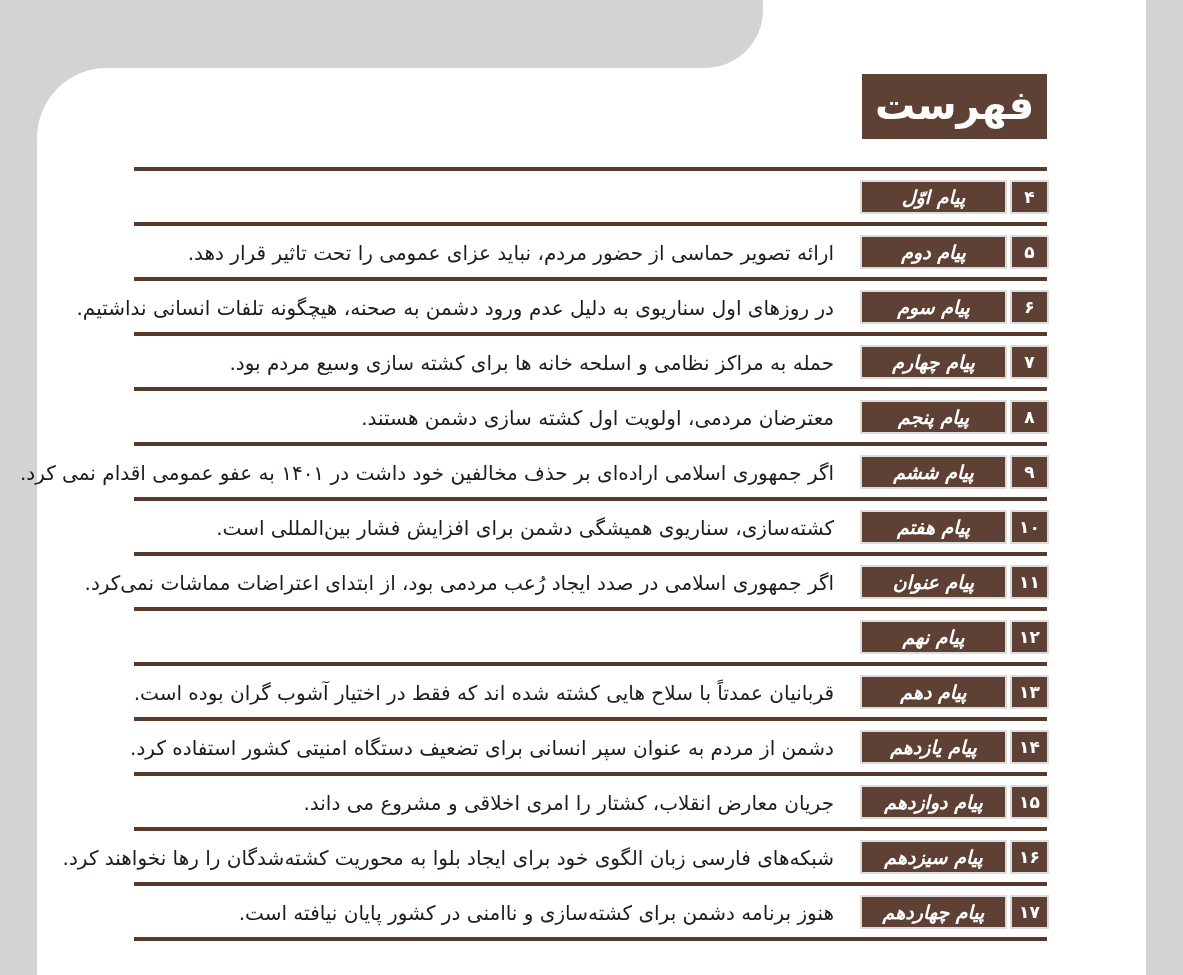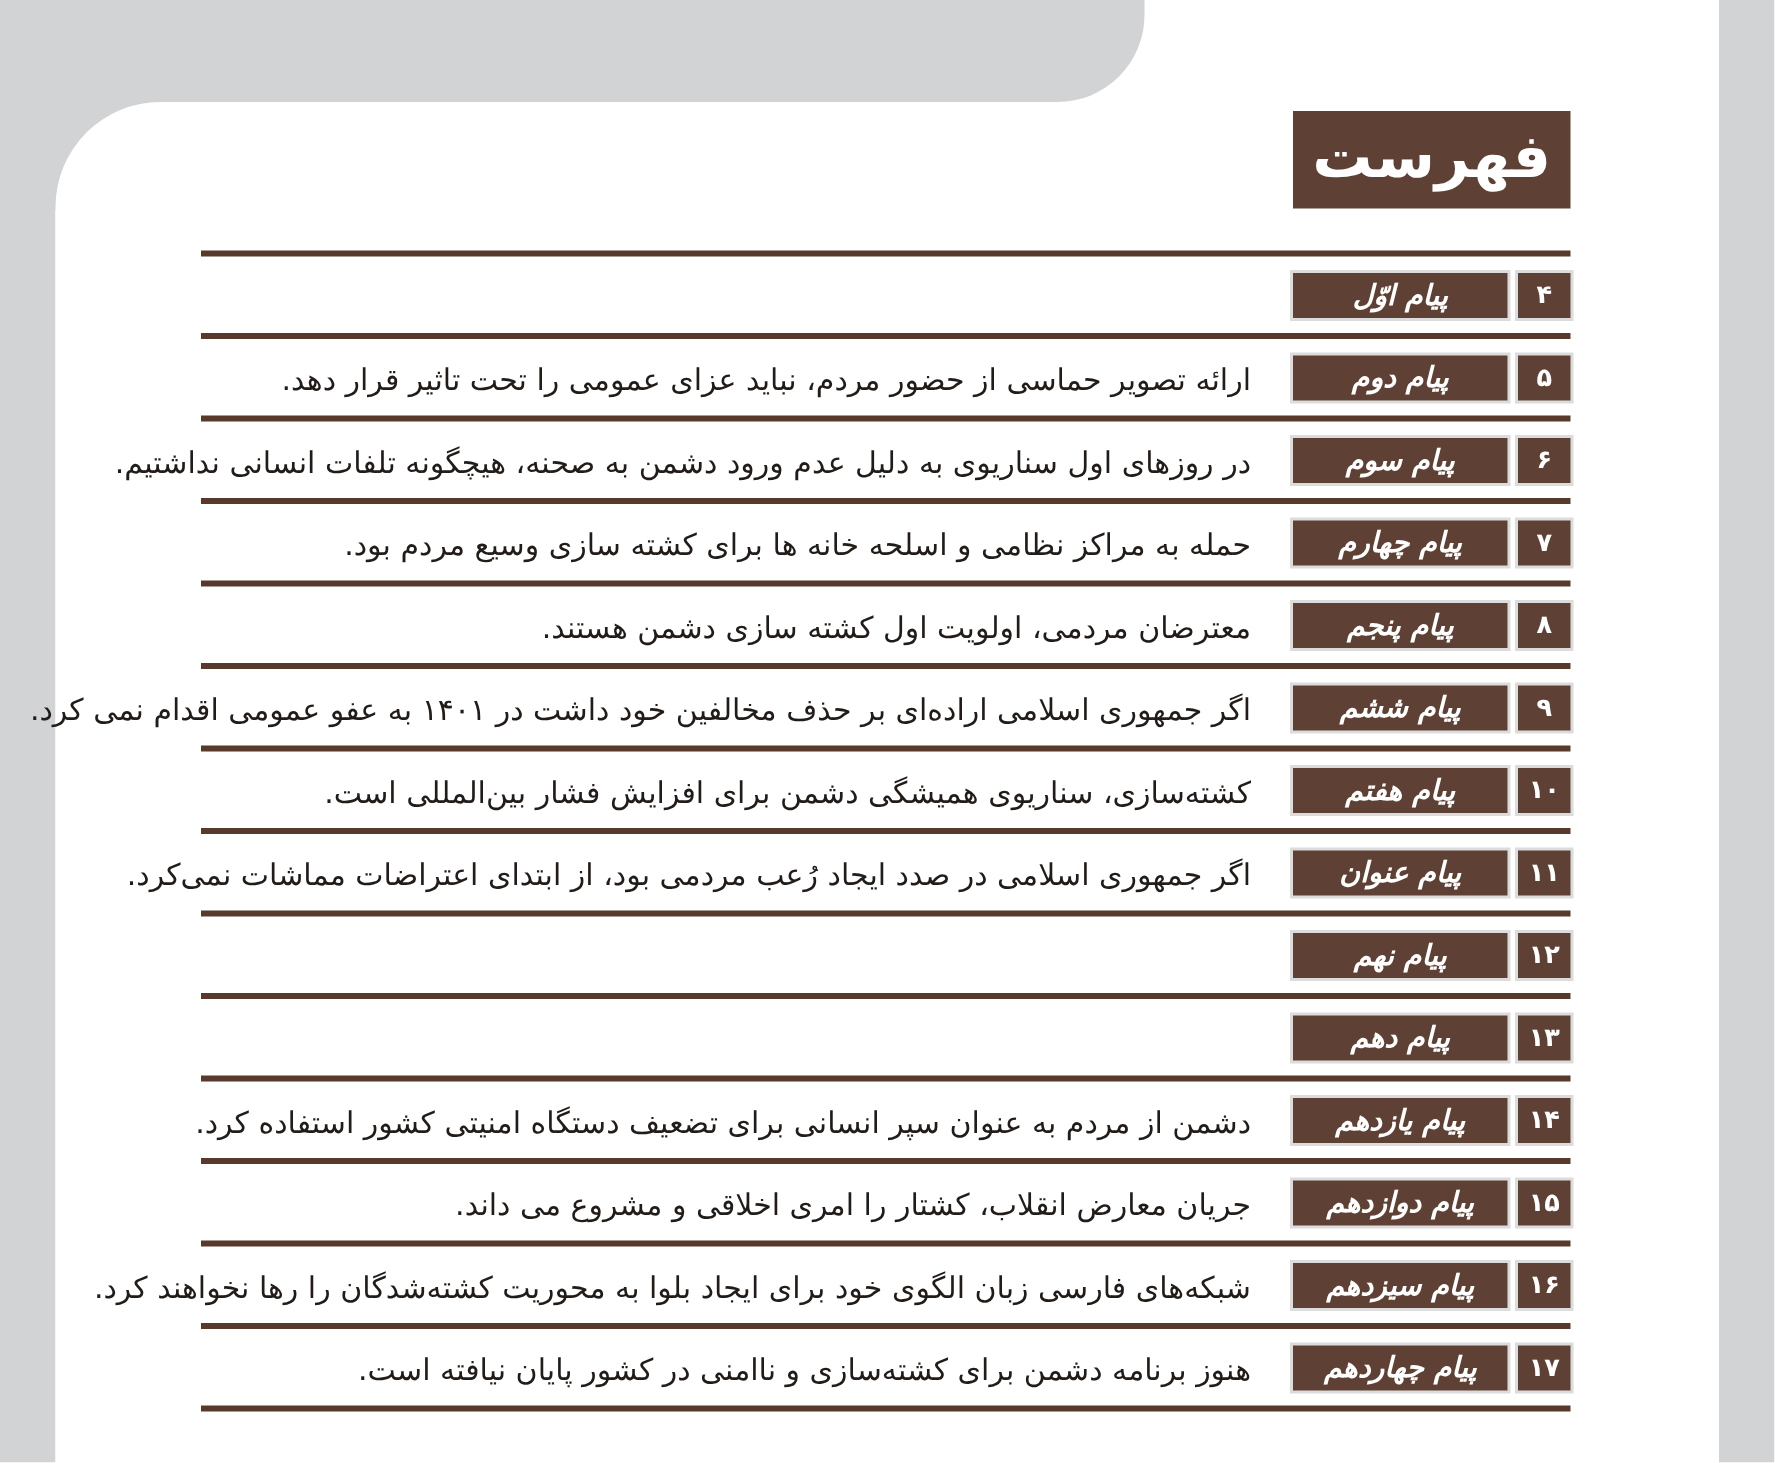--- a/index.html
+++ b/index.html
@@ -119,20 +119,21 @@
     </div>
 
     <div class="toc-row">
       <div class="page-num-badge">۱۲</div>
       <div class="label-badge">پیام نهم</div>
     </div>
 
     <div class="toc-row">
       <div class="page-num-badge">۱۳</div>
       <div class="label-badge">پیام دهم</div>
+      <div class="row-text">قربانیان عمدتاً با سلاح هایی کشته شده اند که فقط در اختیار آشوب گران بوده است.</div>
     </div>
 
     <div class="toc-row">
       <div class="page-num-badge">۱۴</div>
       <div class="label-badge">پیام یازدهم</div>
       <div class="row-text">دشمن از مردم به عنوان سپر انسانی برای تضعیف دستگاه امنیتی کشور استفاده کرد.</div>
     </div>
 
     <div class="toc-row">
       <div class="page-num-badge">۱۵</div>

